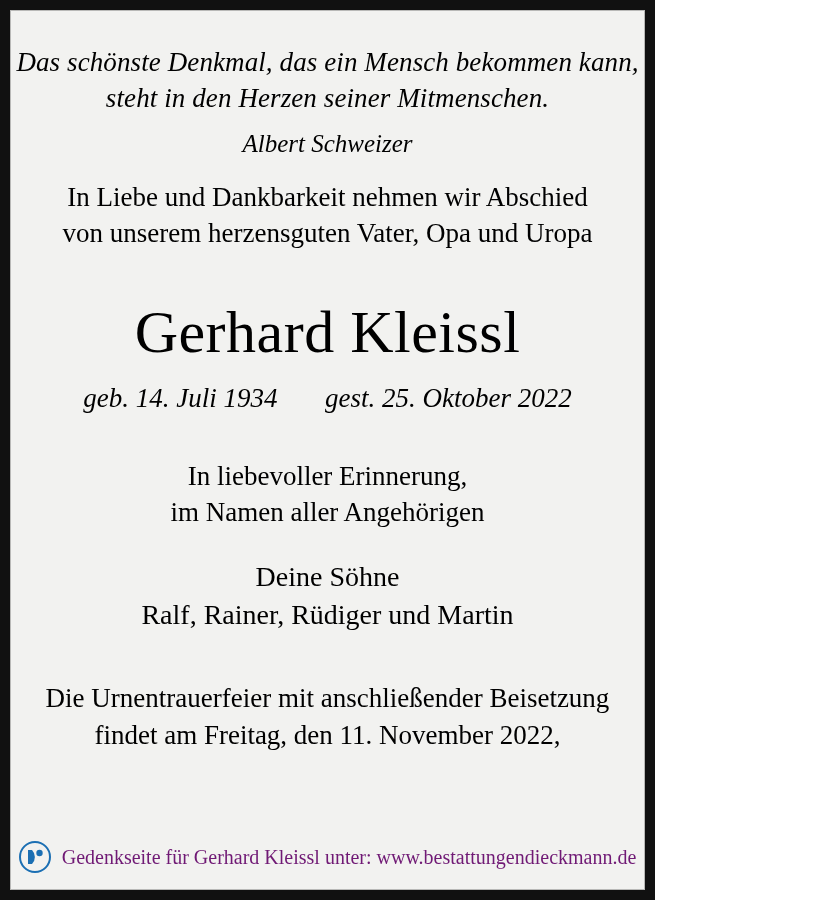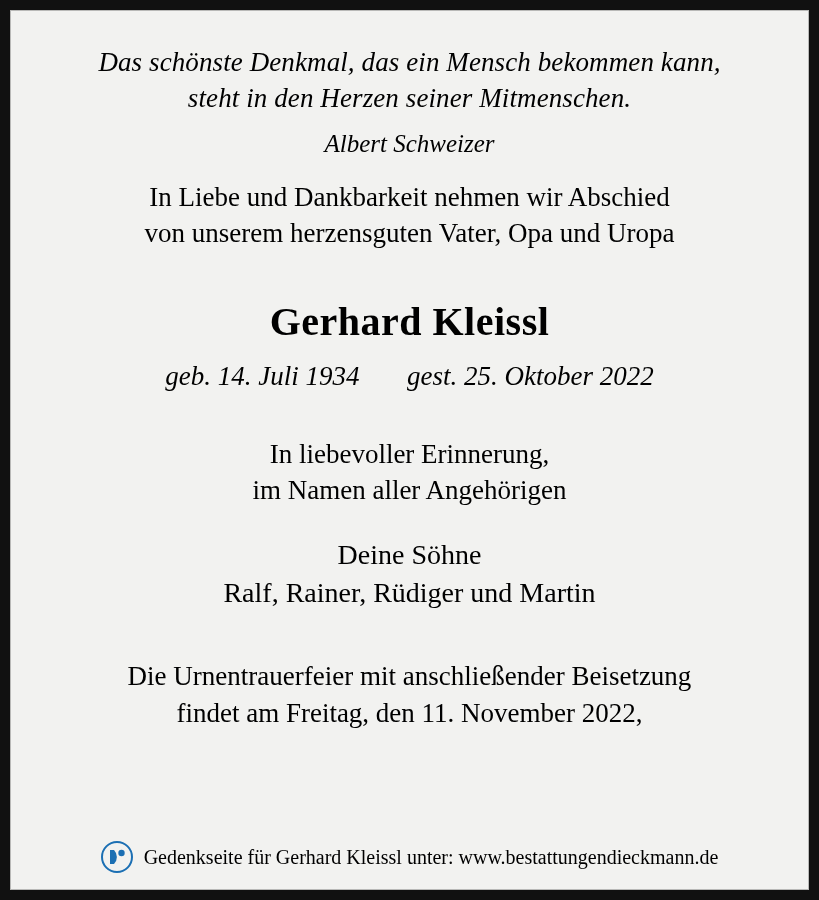--- a/index.html
+++ b/index.html
@@ -10,21 +10,21 @@
   body {
     width: 819px;
     height: 900px;
     font-family: "Liberation Serif", serif;
     color: #000000;
   }
 
   .obituary {
     position: relative;
     box-sizing: border-box;
-    width: 819px;
+    width: 655px;
     height: 900px;
     background: #111111;
     padding: 10px;
   }
 
   .inner {
     box-sizing: border-box;
     width: 100%;
     height: 100%;
     background: #f2f2f0;
@@ -55,22 +55,22 @@
   }
 
   .intro {
     font-size: 27px;
     line-height: 1.34;
     margin-top: 21px;
   }
   .intro-line { display: block; white-space: nowrap; }
 
   .name {
-    font-size: 40px;
-    font-weight: bold;
+    font-size: 60px;
+    font-weight: normal;
     letter-spacing: 0.5px;
     margin-top: 46px;
     white-space: nowrap;
   }
 
   .dates {
     font-size: 27px;
     margin-top: 16px;
     white-space: nowrap;
     font-style: italic;
@@ -111,21 +111,21 @@
     padding-bottom: 6px;
   }
   .footer-icon {
     width: 32px;
     height: 32px;
     flex: 0 0 auto;
     display: block;
   }
   .footer-text {
     font-size: 20px;
-    color: #000000;
+    color: #701a75;
     white-space: nowrap;
   }
 </style>
 </head>
 <body>
 
 <div class="obituary">
   <div class="inner">
 
     <div class="quote">

